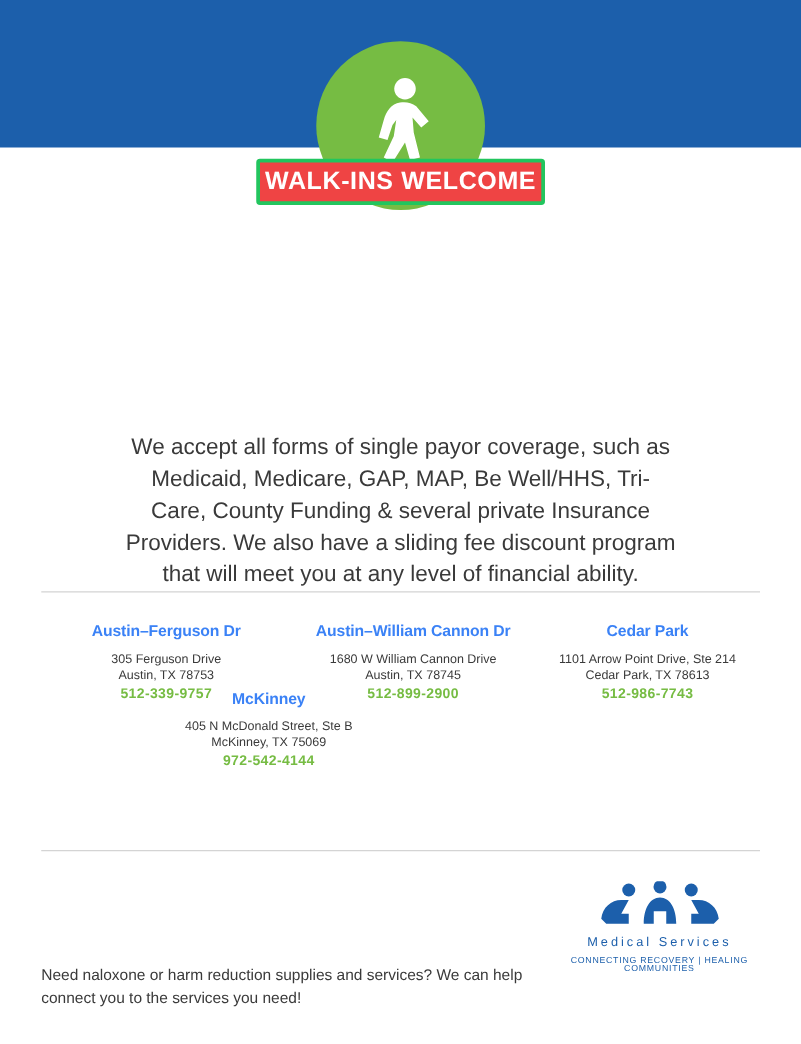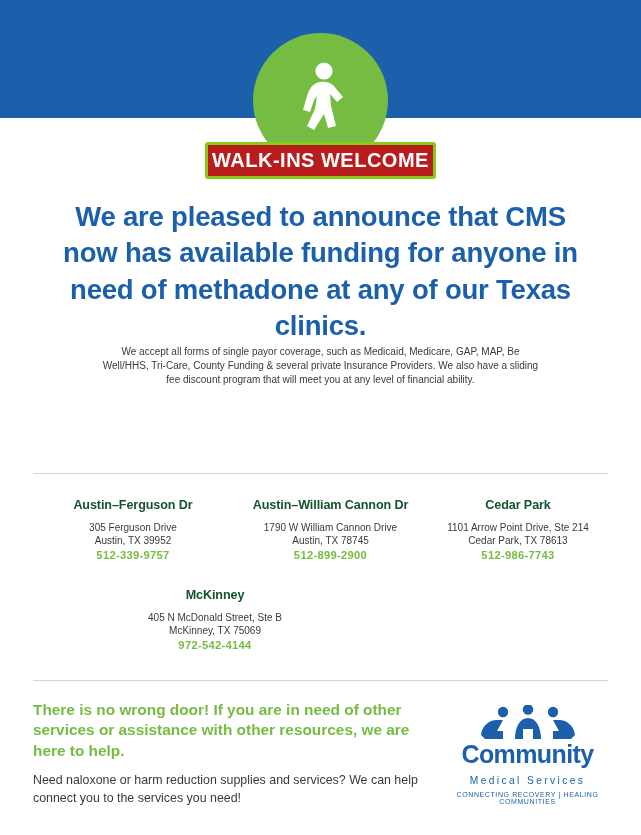--- a/index.html
+++ b/index.html
@@ -35,26 +35,26 @@
     background: #76bc43;
     display: flex;
     align-items: center;
     justify-content: center;
     z-index: 5;
   }
   .walk-circle svg { display: block; }
   
   .walkins-badge {
     position: absolute;
-    top: 142px;
+    top: 127px;
     left: 205px;
     width: 231px;
     height: 37px;
-    background: #b91c1c;
-    border: 3px solid #84cc16;
+    background: #ef4444;
+    border: 3px solid #22c55e;
     border-radius: 3px;
     display: flex;
     align-items: center;
     justify-content: center;
     z-index: 6;
   }
   .walkins-badge span {
     color: #ffffff;
     font-size: 20px;
     font-weight: bold;
@@ -73,21 +73,21 @@
     line-height: 1.32;
     letter-spacing: -0.2px;
   }
   
   .body-text {
     position: absolute;
     left: 100px;
     width: 441px;
     text-align: center;
     color: #3a3a3a;
-    font-size: 10px;
+    font-size: 18px;
     line-height: 1.42;
   }
   .body-1 { top: 345px; }
   .body-2 { top: 422px; }
 
   
   .divider {
     position: absolute;
     left: 33px;
     width: 575px;
@@ -98,27 +98,27 @@
   .divider-2 { top: 680px; }
 
   
   .clinics-row {
     position: absolute;
     left: 33px;
     width: 575px;
     display: flex;
   }
   .clinics-row-1 { top: 498px; }
-  .clinics-row-2 { top: 588px; }
+  .clinics-row-2 { top: 552px; }
   .clinic {
     text-align: center;
     padding: 0 4px;
   }
   .clinic-name {
-    color: #14532d;
+    color: #3b82f6;
     font-size: 12.6px;
     font-weight: bold;
     letter-spacing: -0.1px;
     margin-bottom: 9px;
   }
   .clinic-addr {
     color: #3a3a3a;
     font-size: 10px;
     line-height: 1.32;
   }
@@ -198,36 +198,35 @@
     <svg width="56" height="78" viewBox="0 0 56 78" aria-hidden="true">
       <circle cx="31" cy="9" r="8.6" fill="#ffffff"></circle>
       <path d="M27 20 C20 21 16 27 14 34 L10 48 L17 50 L21 38 L24 34 L22 47 L14 64 L21 68 L31 52 L35 66 L43 64 L38 44 L37 32 L44 40 L50 35 L40 23 C36 20 32 19.4 27 20 Z" fill="#ffffff"></path>
     </svg>
   </div>
 
   <div class="walkins-badge">
     <span>WALK-INS WELCOME</span>
   </div>
 
-  <div class="headline">We are pleased to announce that CMS now has available funding for anyone in need of methadone at any of our Texas clinics.</div>
 
   <div class="body-text body-1">We accept all forms of single payor coverage, such as Medicaid, Medicare, GAP, MAP, Be Well/HHS, Tri-Care, County Funding &amp; several private Insurance Providers. We also have a sliding fee discount program that will meet you at any level of financial ability.</div>
 
   <div class="divider divider-1"></div>
 
   <div class="clinics-row clinics-row-1">
     <div class="clinic c1">
       <div class="clinic-name">Austin–Ferguson Dr</div>
       <div class="clinic-addr">305 Ferguson Drive</div>
-      <div class="clinic-addr">Austin, TX 39952</div>
+      <div class="clinic-addr">Austin, TX 78753</div>
       <div class="clinic-phone">512-339-9757</div>
     </div>
     <div class="clinic c2">
       <div class="clinic-name">Austin–William Cannon Dr</div>
-      <div class="clinic-addr">1790 W William Cannon Drive</div>
+      <div class="clinic-addr">1680 W William Cannon Drive</div>
       <div class="clinic-addr">Austin, TX 78745</div>
       <div class="clinic-phone">512-899-2900</div>
     </div>
     <div class="clinic c3">
       <div class="clinic-name">Cedar Park</div>
       <div class="clinic-addr">1101 Arrow Point Drive, Ste 214</div>
       <div class="clinic-addr">Cedar Park, TX 78613</div>
       <div class="clinic-phone">512-986-7743</div>
     </div>
   </div>
@@ -236,32 +235,30 @@
     <div class="clinic c1">
       <div class="clinic-name">McKinney</div>
       <div class="clinic-addr">405 N McDonald Street, Ste B</div>
       <div class="clinic-addr">McKinney, TX 75069</div>
       <div class="clinic-phone">972-542-4144</div>
     </div>
   </div>
 
   <div class="divider divider-2"></div>
 
-  <div class="footer-heading">There is no wrong door! If you are in need of other services or assistance with other resources, we are here to help.</div>
   <div class="footer-sub">Need naloxone or harm reduction supplies and services? We can help connect you to the services you need!</div>
 
   <div class="logo">
     <div class="logo-figures">
       <svg width="110" height="36" viewBox="0 0 110 36" aria-hidden="true">
         <circle cx="30" cy="7" r="5.2" fill="#1c5fab"></circle>
         <circle cx="55" cy="4.5" r="5.2" fill="#1c5fab"></circle>
         <circle cx="80" cy="7" r="5.2" fill="#1c5fab"></circle>
         <path d="M8 30 C9 21 16 15 24 15 L30 15 L24 26 L30 26 L30 34 L12 34 Z" fill="#1c5fab"></path>
         <path d="M42 34 C42 22 47 13 55 13 C63 13 68 22 68 34 L60 34 L60 24 L50 24 L50 34 Z" fill="#1c5fab"></path>
         <path d="M102 30 C101 21 94 15 86 15 L80 15 L86 26 L80 26 L80 34 L98 34 Z" fill="#1c5fab"></path>
       </svg>
     </div>
-    <div class="logo-word">Community</div>
     <div class="logo-sub">Medical Services</div>
     <div class="logo-tag">CONNECTING RECOVERY | HEALING COMMUNITIES</div>
   </div>
 
 </div>
 
 </body></html>

